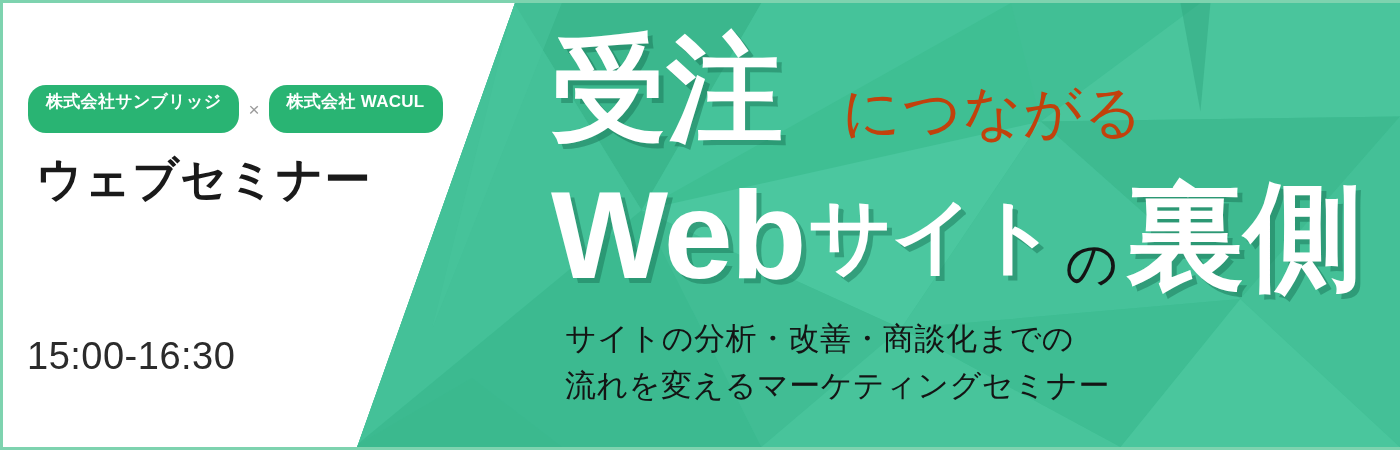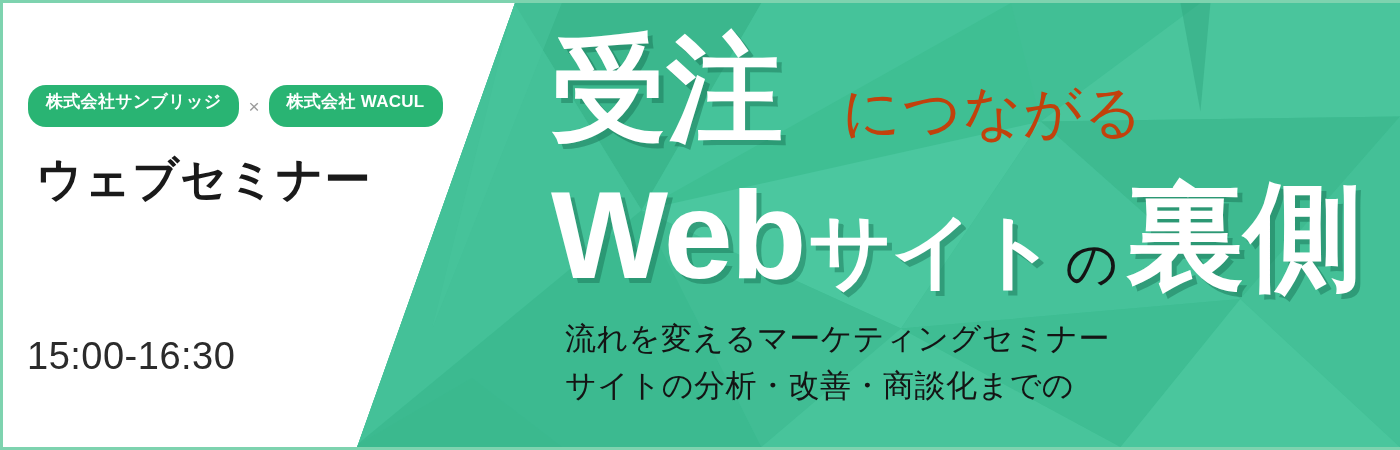--- a/index.html
+++ b/index.html
@@ -53,21 +53,21 @@
     left: 25px;
     top: 82px;
     display: flex;
     align-items: center;
     gap: 9px;
   }
   .badge {
     background: #29b473;
     color: #ffffff;
     border-radius: 18px;
-    height: 42px;
+    height: 48px;
     line-height: 34px;
     padding: 0 18px;
     font-size: 17px;
     font-weight: bold;
     white-space: nowrap;
     letter-spacing: 0.3px;
   }
   .badge-sep {
     color: #9b9b9b;
     font-size: 19px;
@@ -172,21 +172,21 @@
     line-height: 1;
     letter-spacing: -2px;
     text-shadow: 5px 5px 0 rgba(22, 110, 82, 0.45);
   }
   .hl-site {
     font-size: 82px;
     font-weight: bold;
     color: #ffffff;
     line-height: 1;
     margin-left: 4px;
-    margin-bottom: 5px;
+    margin-bottom: 20px;
     letter-spacing: -1px;
     text-shadow: 5px 5px 0 rgba(22, 110, 82, 0.45);
   }
   .hl-no {
     font-size: 52px;
     font-weight: normal;
     color: #141414;
     line-height: 1;
     margin-left: 8px;
     margin-bottom: 8px;
@@ -265,18 +265,18 @@
     </div>
 
     <div class="headline-2">
       <span class="hl-web">Web</span>
       <span class="hl-site">サイト</span>
       <span class="hl-no">の</span>
       <span class="hl-ura">裏側</span>
     </div>
 
     <div class="subtitle">
+      <div>サイトの分析・改善・商談化までの</div>
       <div>流れを変えるマーケティングセミナー</div>
-      <div>サイトの分析・改善・商談化までの</div>
     </div>
   </div>
 
 </div>
 
 </body></html>

